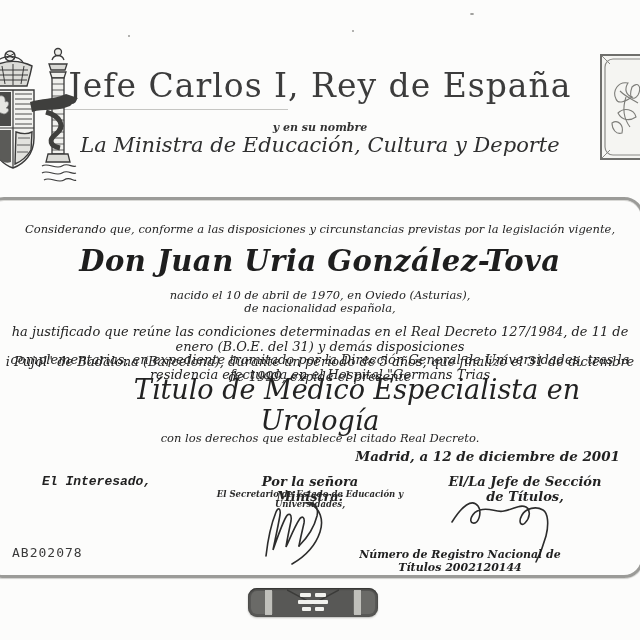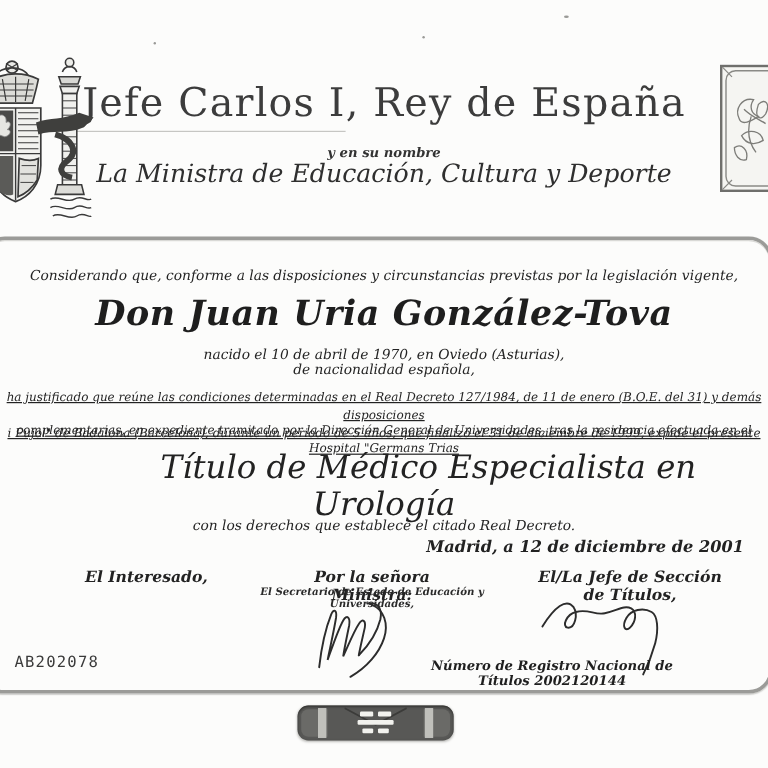--- a/index.html
+++ b/index.html
@@ -22,29 +22,29 @@
     border:3px solid #9b9b98;
     border-radius:16px 20px 20px 14px;
     box-shadow:inset 0 1px 0 #d9d9d6, 0 1px 1px #cfcfcc;
     background:transparent;
   }
   
   .considering{top:222px;font-size:11.5px;font-style:italic;color:#232323;}
   .recipient{top:244px;font-size:29px;font-style:italic;font-weight:bold;color:#1e1e1e;letter-spacing:.5px;}
   .birth{top:288px;font-size:11.5px;font-style:italic;color:#232323;}
   .nationality{top:301px;font-size:11.5px;font-style:italic;color:#232323;}
-  .just{font-size:10px;font-style:italic;color:#232323;line-height:15px;text-decoration:underline;}
+  .just{font-size:13px;font-style:italic;color:#232323;line-height:15px;}
   .just1{top:324px;} .just2{top:352px;} .just3{top:354px;}
   .degree1{top:374px;font-size:27px;font-style:italic;color:#222;padding-left:37px;}
   .degree2{top:405px;font-size:27px;font-style:italic;color:#222;}
   .rights{top:431px;font-size:11.5px;font-style:italic;color:#232323;}
   .dateline{top:448px;left:0;width:596px;text-align:right;font-size:13.5px;font-style:italic;font-weight:bold;color:#222;padding-left:24px;}
   
   .siglabel{font-size:13px;font-style:italic;font-weight:bold;color:#222;}
-  .sig-left{top:474px;left:42px;width:160px;text-align:center;}
+  .sig-left{top:474px;left:42px;width:160px;font-family:Liberation Mono, monospace;}
   .sig-mid{top:474px;left:230px;width:160px;text-align:center;}
   .sig-mid-sub{top:489px;left:210px;width:200px;text-align:center;font-size:8.5px;font-style:italic;font-weight:bold;color:#2a2a2a;}
   .sig-right{top:474px;left:440px;width:170px;text-align:center;}
   .sigsvg{stroke:#2c2c2c;fill:none;stroke-linecap:round;}
   
   .serial{top:545px;left:12px;font-family:"DejaVu Sans Mono", monospace;font-size:13px;letter-spacing:1px;color:#3a3a3a;}
   .registry{top:548px;left:340px;width:240px;text-align:center;font-size:11px;font-style:italic;font-weight:bold;color:#1f1f1f;}
   
   .clip{left:248px;top:588px;width:130px;height:29px;background:#585856;border-radius:9px;
         box-shadow:inset 0 1px 2px #2e2e2c, 0 1px 2px #bdbdba;overflow:hidden;}

